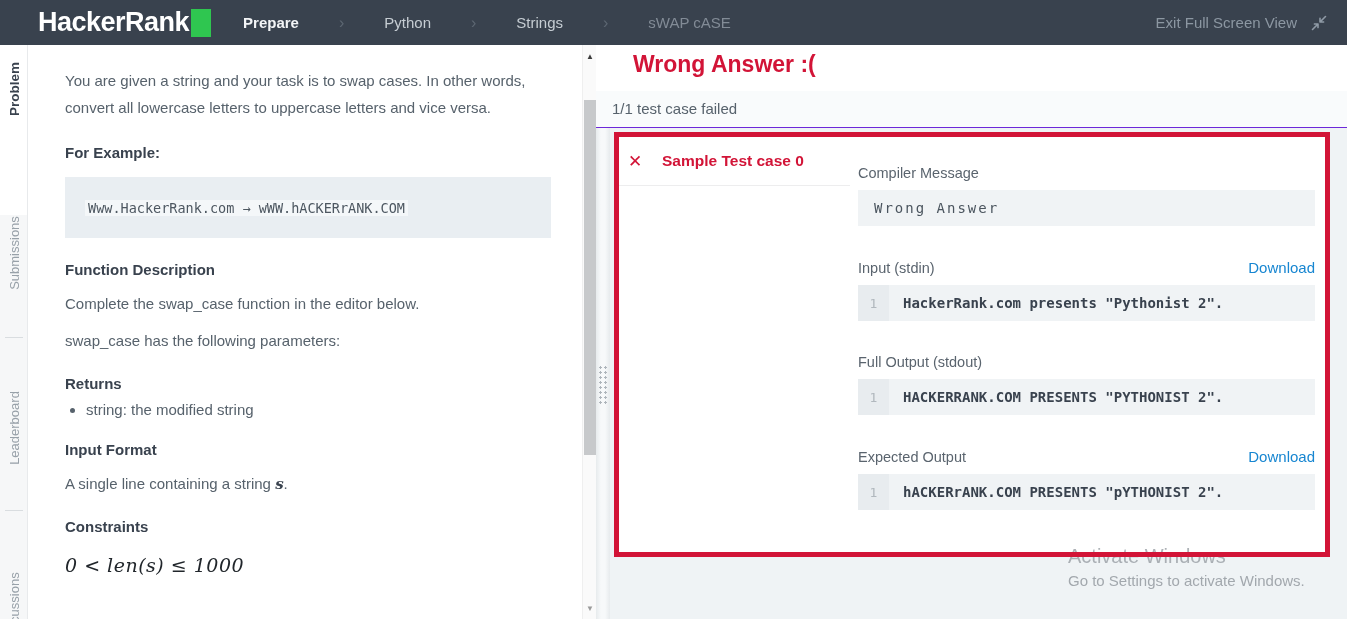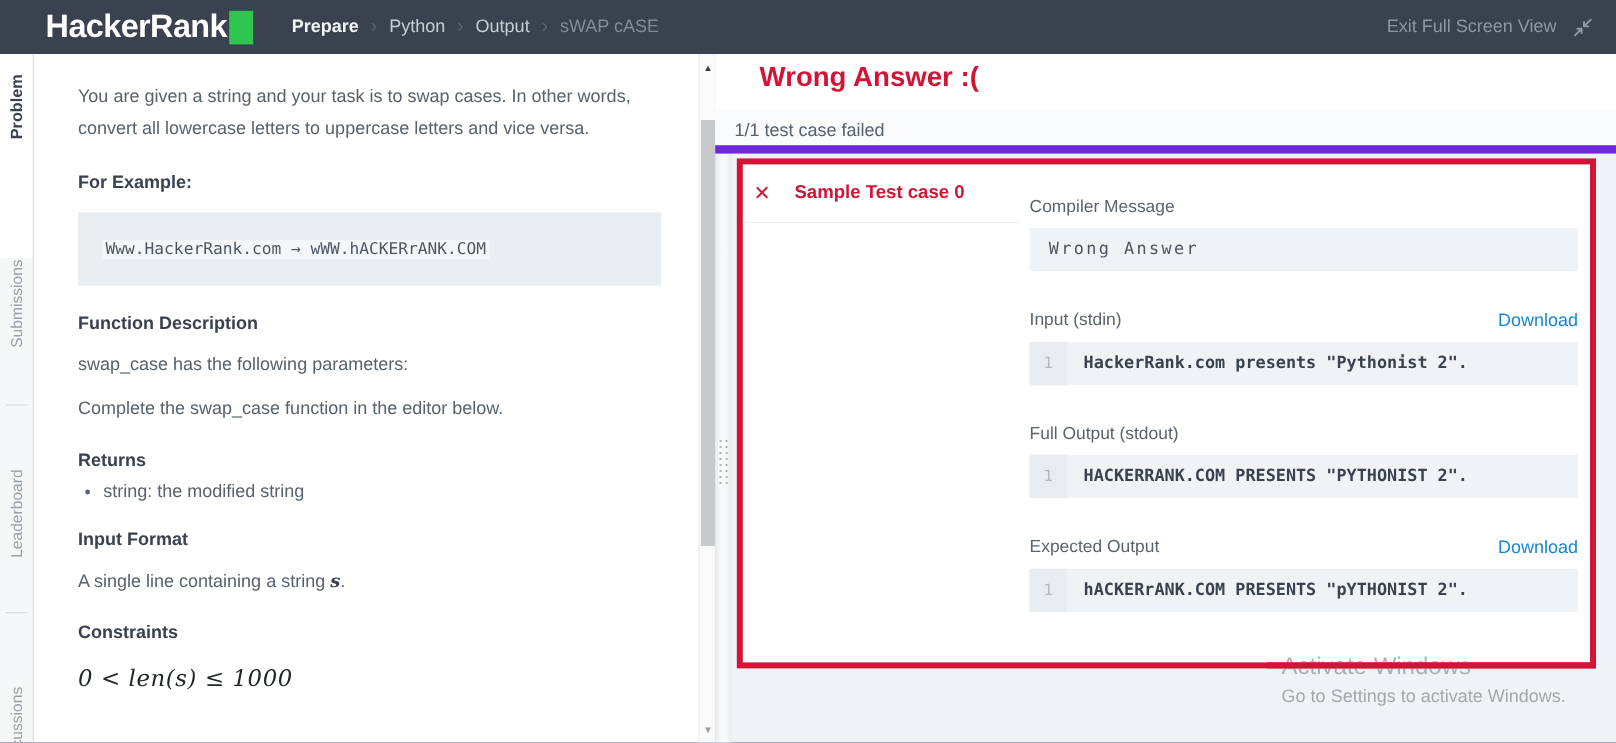--- a/index.html
+++ b/index.html
@@ -1,26 +1,26 @@
 <!DOCTYPE html>
 <html><head>
 <meta charset="utf-8">
 <style>
   * { box-sizing: border-box; }
   html,body { margin:0; padding:0; background:#fff; }
   body { font-family:"Liberation Sans", sans-serif; }
-  .app { position:relative; width:1347px; height:619px; overflow:hidden; background:#0f172a; }
+  .app { position:relative; width:1347px; height:619px; overflow:hidden; background:#8b5cf6; }
 
   
   .navbar { position:absolute; top:0; left:0; width:1347px; height:45px; background:#39424e;
             display:flex; align-items:center; z-index:10; }
   .logo { display:flex; align-items:center; margin-left:38px; }
   .logo-text { color:#fff; font-weight:bold; font-size:27px; letter-spacing:-0.5px; }
   .logo-square { width:20px; height:28px; background:#2fc650; margin-left:2px; }
-  .breadcrumb { display:flex; align-items:center; margin-left:32px; font-size:15px; }
+  .breadcrumb { display:flex; align-items:center; margin-left:32px; font-size:15px;gap:30px; }
   .bc-sep { color:#5d6772; margin:0 10px; font-size:16px; }
   .bc-prepare { color:#f3f5f7; font-weight:bold; }
   .bc-mid { color:#c6cdd3; }
   .bc-last { color:#828b96; }
   .nav-right { margin-left:auto; display:flex; align-items:center; margin-right:20px; }
   .exit-label { color:#8c97a2; font-size:15px; }
   .exit-icon { margin-left:14px; display:flex; }
 
   
   .main { position:absolute; top:45px; left:0; width:1347px; height:574px; }
@@ -63,34 +63,34 @@
   .results-panel { position:absolute; left:596px; top:0; width:751px; height:574px; background:#eff3f5; }
   .panel-gutter { position:absolute; left:0; top:45px; width:14px; height:529px; z-index:0;
                   background:linear-gradient(90deg,#e7ebed,#f7f9fa 35%,#f7f9fa 65%,#e7ebed); }
   .gutter-dots { position:absolute; left:2px; top:275px; width:11px; height:40px;
                  background-image:radial-gradient(#aeb5bb 1.1px, transparent 1.3px);
                  background-size:5px 5px; }
   .results-header { position:absolute; top:0; left:0; width:751px; height:61px; background:#fff;
                     border-bottom:1px solid #e9ecee; z-index:1; }
   .results-title { padding:6px 0 0 37px; font-size:23px; font-weight:bold; color:#d21437; }
   .results-sub { position:absolute; top:46px; left:0; width:751px; height:37px; background:#f9fbfc;
-                 border-bottom:7px solid #6d28d9; z-index:1; }
+                 border-bottom:1px solid #6d28d9; z-index:1; }
   .results-sub-text { display:block; padding:9px 0 0 16px; font-size:15px; color:#57626c; }
 
   
   .testcase-box { position:absolute; left:18px; top:87px; width:716px; height:425px; background:#fff;
                   border:5px solid #d21437; display:flex; z-index:2; }
   .tc-left { width:231px; }
   .tc-item { display:flex; align-items:center; height:49px; padding-left:9px;
              border-bottom:1px solid #ededee; color:#d21437; cursor:pointer; }
   .tc-close { font-size:17px; width:34px; }
   .tc-label { font-weight:bold; font-size:15.5px; }
   .tc-right { flex:1; padding:28px 10px 0 8px; }
   .section + .section { margin-top:33px; }
-  .section-head { display:flex; justify-content:space-between; align-items:flex-start; }
+  .section-head { display:flex; justify-content:space-between; align-items:center; }
   .section-label { font-size:14.5px; color:#5a646e; }
   .download { color:#1786d1; font-size:15px; cursor:pointer; text-decoration:none; }
   .msg-box { margin-top:9px; height:36px; background:#f0f3f5; display:flex; align-items:center;
              padding-left:16px; font-family:"DejaVu Sans Mono", monospace; font-size:14px;
              letter-spacing:2px; color:#4b555f; }
   .code-box { margin-top:9px; height:36px; background:#f0f3f5; display:flex; align-items:stretch;
               font-family:"DejaVu Sans Mono", monospace; }
   .gutter-num { width:31px; background:#e8ecef; color:#b1b8be; font-size:13px;
                 display:flex; align-items:center; justify-content:center; }
   .code-text { display:flex; align-items:center; padding-left:14px; font-weight:bold; font-size:14px;
@@ -109,21 +109,21 @@
   <header class="navbar">
     <div class="logo">
       <span class="logo-text">HackerRank</span>
       <span class="logo-square"></span>
     </div>
     <nav class="breadcrumb">
       <span class="bc-prepare">Prepare</span>
       <span class="bc-sep">›</span>
       <span class="bc-mid">Python</span>
       <span class="bc-sep">›</span>
-      <span class="bc-mid">Output</span>
+      <span class="bc-mid">Strings</span>
       <span class="bc-sep">›</span>
       <span class="bc-last">sWAP cASE</span>
     </nav>
     <div class="nav-right">
       <span class="exit-label">Exit Full Screen View</span>
       <span class="exit-icon">
         <svg width="16" height="16" viewBox="0 0 16 16" fill="none" stroke="#8f9aa6" stroke-width="1.6" stroke-linecap="round">
           <path d="M14.5 1.5 L9 7 M9 7 L9 3.4 M9 7 L12.6 7"></path>
           <path d="M1.5 14.5 L7 9 M7 9 L7 12.6 M7 9 L3.4 9"></path>
         </svg>
@@ -144,22 +144,22 @@
     </nav>
 
     <section class="problem-panel">
       <div class="prob-content">
         <p class="p-intro">You are given a string and your task is to swap cases. In other words, convert all lowercase letters to uppercase letters and vice versa.</p>
         <div class="p-h">For Example:</div>
         <div class="example-block">
           <div class="example-line"><span>Www.HackerRank.com → wWW.hACKERrANK.COM</span></div>
         </div>
         <div class="p-h">Function Description</div>
+        <p class="p-body">Complete the swap_case function in the editor below.</p>
         <p class="p-body">swap_case has the following parameters:</p>
-        <p class="p-body">Complete the swap_case function in the editor below.</p>
         <div class="p-h">Returns</div>
         <ul class="p-list">
           <li>string: the modified string</li>
         </ul>
         <div class="p-h">Input Format</div>
         <p class="p-body"><span>A single line containing a string </span><span class="math-var">s</span><span>.</span></p>
         <div class="p-h">Constraints</div>
         <div class="constraint">0 &lt; len(s) ≤ 1000</div>
 
       </div>

